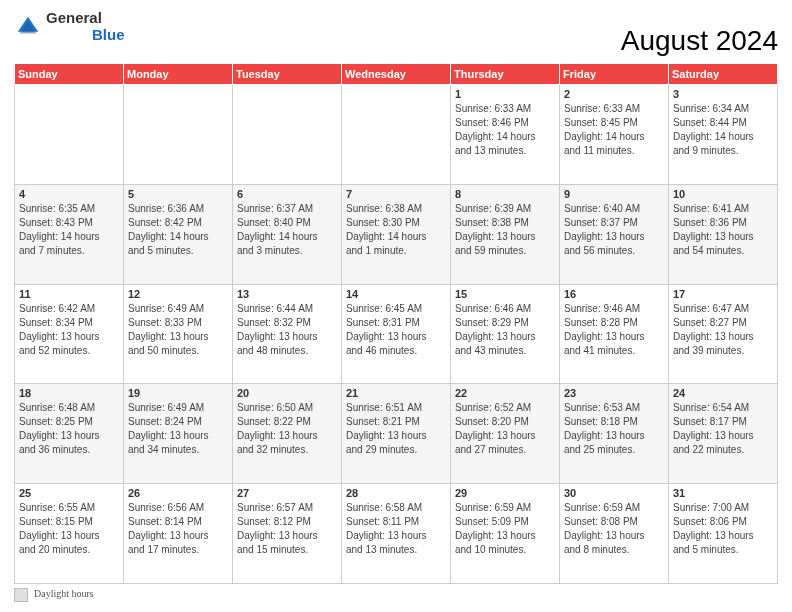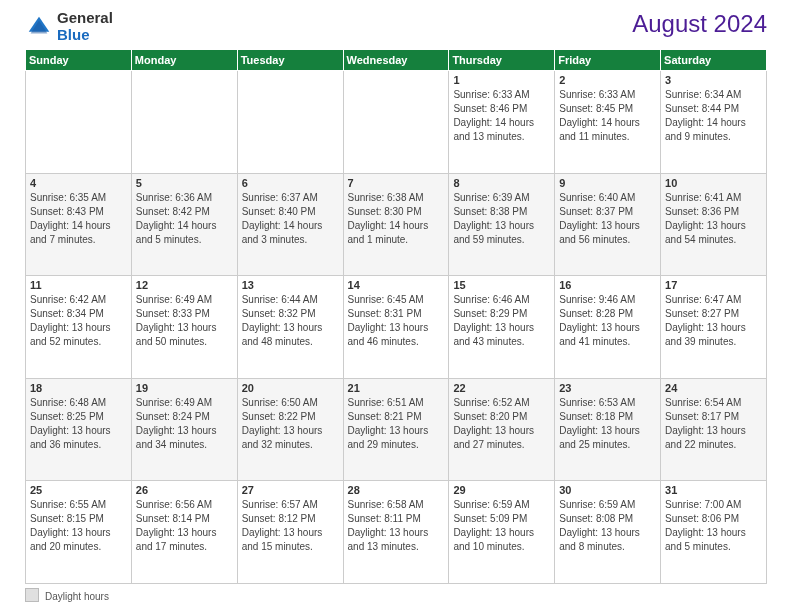--- a/index.html
+++ b/index.html
@@ -6,21 +6,21 @@
     body {
       font-family: Arial, sans-serif;
       background: #fff;
       width: 792px;
       height: 612px;
       overflow: hidden;
     }
     .page {
       width: 792px;
       height: 612px;
-      padding: 10px 25px;
+      padding: 10px 14px;
       display: flex;
       flex-direction: column;
       border-radius: 18px;
     }
     .header {
       display: flex;
       justify-content: space-between;
       align-items: flex-start;
       margin-bottom: 6px;
     }
@@ -36,45 +36,47 @@
     }
     .logo-general {
       font-size: 15px;
       font-weight: bold;
       color: #333;
     }
     .logo-blue {
       font-size: 15px;
       font-weight: bold;
       color: #1a6bbf;
+      margin-left: 46px;
     }
     .logo-icon {
       width: 28px;
       height: 28px;
     }
     .title-block {
       text-align: right;
     }
     .month-title {
-      font-size: 24px;
+      font-size: 28px;
       font-weight: normal;
-      color: #4c1d95;
+      color: #000000;
+      margin-top: 15px;
     }
     .location {
       font-size: 13px;
       color: #555;
     }
     .calendar {
       flex: 1;
       border-collapse: collapse;
       width: 100%;
       table-layout: fixed;
     }
     .calendar th {
-      background: #15803d;
+      background: #ef4444;
       color: #fff;
       font-size: 11px;
       font-weight: bold;
       padding: 4px 3px;
       text-align: left;
       border: 1px solid #fff;
     }
     .calendar td {
       border: 1px solid #ccc;
       vertical-align: top;
@@ -97,25 +99,26 @@
     .day-info {
       font-size: 10px;
       color: #444;
       line-height: 1.4;
     }
     .empty-cell {
       background: #fff !important;
     }
     .footer {
       display: flex;
-      align-items: flex-end;
+      align-items: flex-start;
       gap: 6px;
       margin-top: 4px;
       font-size: 10px;
       color: #555;
+      font-family: Liberation Serif, serif;
     }
     .footer-box {
       width: 14px;
       height: 14px;
       background: #e0e0e0;
       border: 1px solid #bbb;
       flex-shrink: 0;
     }
   </style>
 </head>

